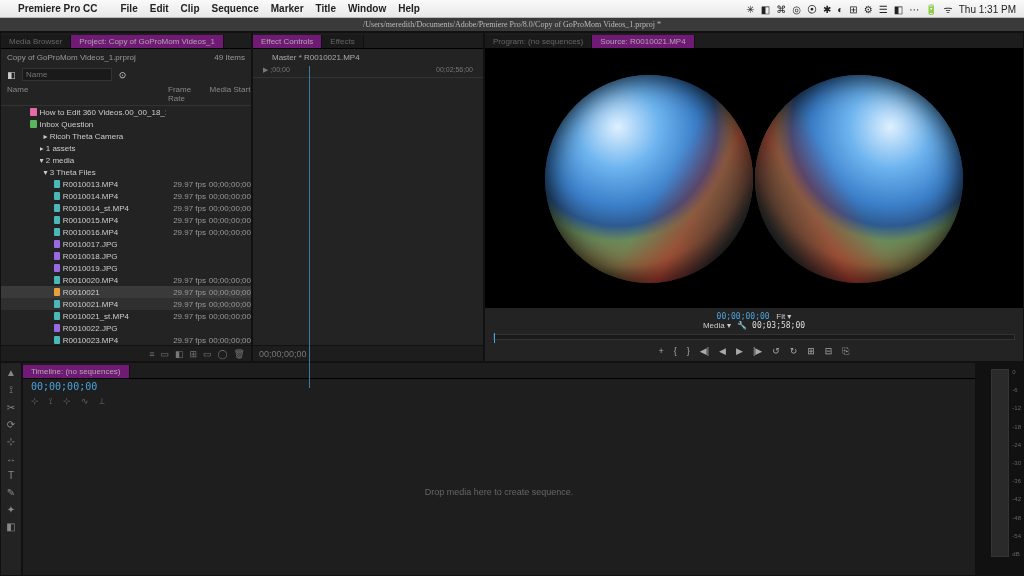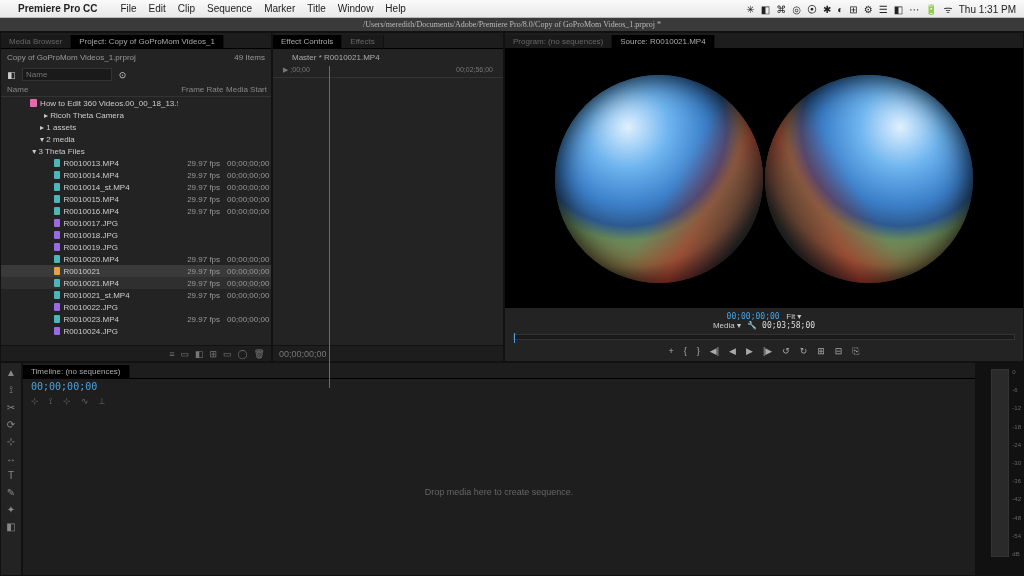--- a/index.html
+++ b/index.html
@@ -1,41 +1,41 @@
 <!DOCTYPE html>
 <html><head>
 <meta charset="utf-8">
 <style>
 * { margin: 0; padding: 0; box-sizing: border-box; font-family: -apple-system, "Helvetica Neue", Arial, sans-serif; }
 body { background: #1a1a1a; width: 1024px; height: 576px; overflow: hidden; color: #ccc; font-size: 9px; }
 .menubar { background: linear-gradient(#fafafa,#e8e8e8); height: 18px; display: flex; align-items: center; padding: 0 8px; color: #222; font-size: 10px; border-bottom: 1px solid #bbb; }
 .menubar .apple { margin-right: 10px; font-size: 12px; }
 .menubar .mtitle { font-weight: 600; margin-right: 23px; }
-.menubar .mitem { margin-right: 12px; }
+.menubar .mitem { margin-right: 12px; font-weight: bold; }
 .menubar .spacer { flex: 1; }
 .menubar .right span { margin-left: 6px; }
 .titlepath { background: #3a3a3a; height: 14px; display: flex; align-items: center; justify-content: center; color: #bbb; font-size: 8px; border-bottom: 1px solid #111; font-family: Liberation Serif, serif; }
 .workspace { display: flex; height: 330px; }
 .panel { background: #232323; border: 1px solid #111; display: flex; flex-direction: column; }
 .tabrow { display: flex; background: #1d1d1d; height: 16px; align-items: flex-end; font-size: 8px; border-bottom: 1px solid #000; }
-.tab { padding: 2px 8px; background: #000000; color: #aaa; border-right: 1px solid #111; }
+.tab { padding: 2px 8px; background: #701a75; color: #aaa; border-right: 1px solid #111; }
 .tab.inactive { background: #1a1a1a; color: #666; }
 .proj-header { display: flex; justify-content: space-between; padding: 4px 6px; font-size: 8px; color: #999; }
 .search-row { display: flex; align-items: center; padding: 2px 6px; gap: 6px; }
 .search-row input { background: #1a1a1a; border: 1px solid #333; color: #888; width: 90px; height: 13px; font-size: 8px; padding: 0 3px; }
 .col-head { display: flex; font-size: 8px; color: #888; padding: 2px 0; border-bottom: 1px solid #333; }
 .col-name { width: 200px; padding-left: 6px; }
 .col-fps { width: 50px; }
 .col-start { width: 50px; }
 .bins { overflow-y: auto; flex: 1; font-size: 8px; }
 .row { display: flex; align-items: center; height: 12px; color: #ccc; }
 .row.sel { background: #3a3a3a; }
 .row.hl { background: #2f2f2f; }
 .chip { width: 8px; height: 8px; margin: 0 3px; border-radius: 1px; }
-.indent1 { padding-left: 30px; } .indent2 { padding-left: 26px; } .indent3 { padding-left: 18px; } .indent4 { padding-left: 50px; }
+.indent1 { padding-left: 30px; } .indent2 { padding-left: 26px; } .indent3 { padding-left: 30px; } .indent4 { padding-left: 50px; }
 .rname { width: 155px; white-space: nowrap; overflow: hidden; }
 .rfps { width: 50px; color: #999; }
 .rstart { width: 55px; color: #999; }
 .proj-foot { height: 16px; background: #1d1d1d; border-top: 1px solid #111; display: flex; align-items: center; justify-content: flex-end; gap: 6px; padding: 0 6px; color: #777; }
 .effects { width: 232px; }
 .master { font-size: 8px; color: #aaa; padding: 4px 19px; }
 .eff-ruler { height: 12px; border-bottom: 1px solid #333; display: flex; justify-content: space-between; padding: 0 10px; font-size: 7px; color: #777; }
 .eff-ph { position: relative; }
 .eff-ph::before { content: ""; position: absolute; left: 56px; top: -12px; bottom: -310px; width: 1px; background: #3a7aa8; }
 .monitor { flex: 1; }
@@ -70,21 +70,21 @@
   <span class="mtitle">Premiere Pro CC</span>
   <span id="menuitems"><span class="mitem">File</span><span class="mitem">Edit</span><span class="mitem">Clip</span><span class="mitem">Sequence</span><span class="mitem">Marker</span><span class="mitem">Title</span><span class="mitem">Window</span><span class="mitem">Help</span></span>
   <span class="spacer"></span>
   <span class="right" id="menuright"><span>✳</span><span>◧</span><span>⌘</span><span>◎</span><span>⦿</span><span>✱</span><span>◐</span><span>⊞</span><span>⚙</span><span>☰</span><span>◧</span><span>⋯</span><span>🔋</span><span>ᯤ</span><span>Thu 1:31 PM</span></span>
 </div>
 
 <div class="titlepath">/Users/meredith/Documents/Adobe/Premiere Pro/8.0/Copy of GoProMom Videos_1.prproj *</div>
 
 <div class="workspace">
 
-  <div class="panel" style="width:272px">
+  <div class="panel" style="width:252px">
     <div class="tabrow">
       <div class="tab inactive">Media Browser</div>
       <div class="tab">Project: Copy of GoProMom Videos_1</div>
     </div>
     <div class="proj-header">
       <span>Copy of GoProMom Videos_1.prproj</span>
       <span>49 Items</span>
     </div>
     <div class="search-row">
       <span class="ico">◧</span>
@@ -93,20 +93,26 @@
     </div>
     <div class="col-head">
       <div class="col-name">Name</div>
       <div class="col-fps">Frame Rate</div>
       <div class="col-start">Media Start</div>
     </div>
     <div class="bins" id="bins">
         <div class="row indent2">
           <span class="chip c-pink"></span>
           <span class="rname">How to Edit 360 Videos.00_00_18_13.Still010.jpg</span>
+          <span class="rfps"></span>
+          <span class="rstart"></span>
+        </div>
+        <div class="row indent2">
+          <span class="chip c-green"></span>
+          <span class="rname">Inbox Question</span>
           <span class="rfps"></span>
           <span class="rstart"></span>
         </div>
         <div class="row indent1">
           <span class="chip "></span>
           <span class="rname">▸ Ricoh Theta Camera</span>
           <span class="rfps"></span>
           <span class="rstart"></span>
         </div>
         <div class="row indent2">

